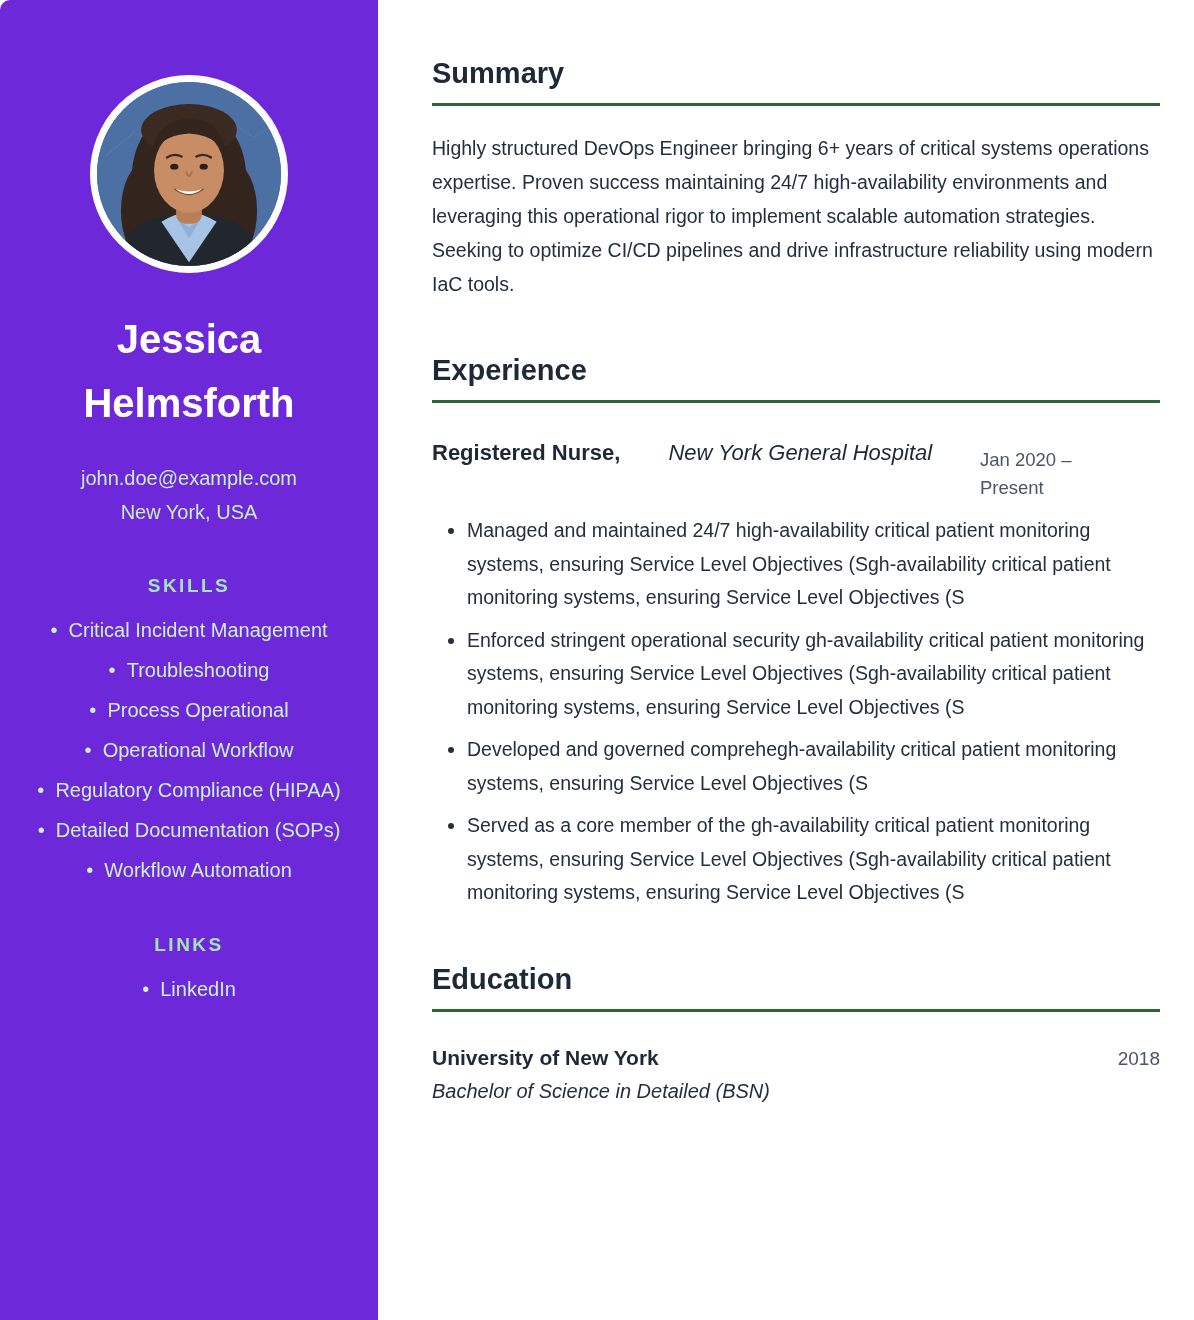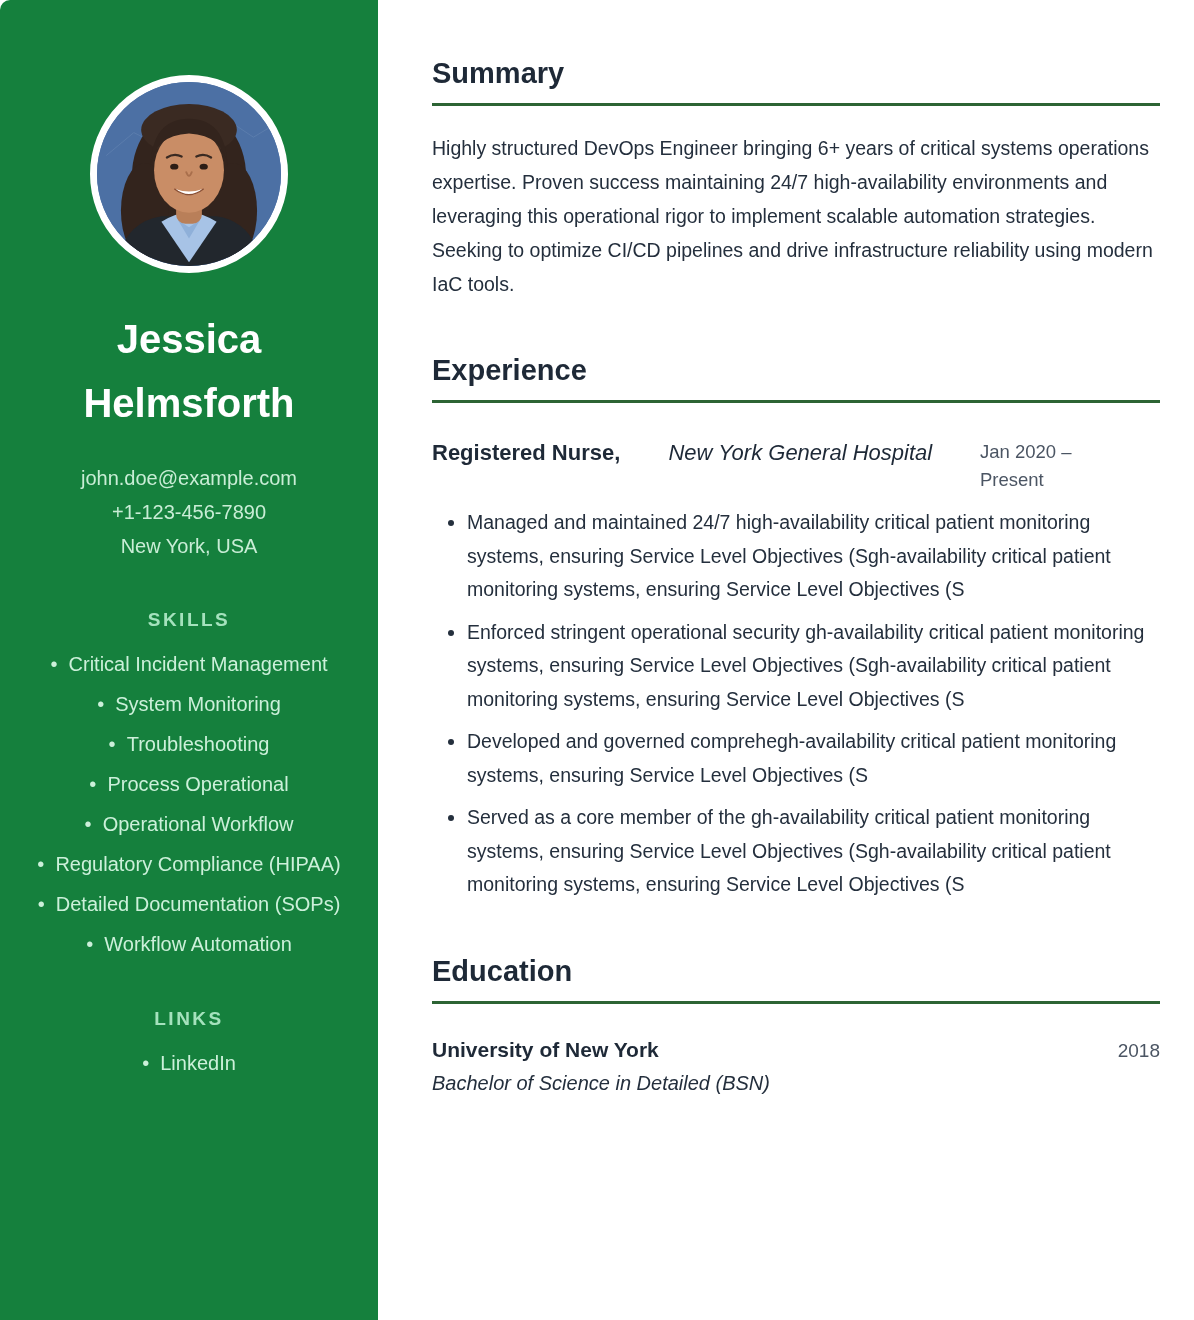--- a/index.html
+++ b/index.html
@@ -6,21 +6,21 @@
   html, body { margin: 0; padding: 0; background: #ffffff; }
   body { font-family: "Liberation Sans", sans-serif; }
   .page {
     width: 1194px; height: 1320px;
     display: flex; background: #ffffff; overflow: hidden;
   }
 
   
   .sidebar {
     width: 378px; flex-shrink: 0;
-    background: #15803d;
+    background: #6d28d9;
     text-align: center;
     padding: 75px 24px 0;
     border-radius: 10px 0 0 0;
   }
   .photo-ring {
     width: 198px; height: 198px; margin: 0 auto;
     border-radius: 50%; border: 7px solid #ffffff;
     overflow: hidden; background: #4c70a4;
   }
   .photo-ring svg { display: block; width: 100%; height: 100%; }
@@ -66,21 +66,21 @@
 
   .job-header { display: flex; margin-top: 30px; }
   .job-title {
     flex: 1; max-width: 545px;
     font-size: 22px; font-weight: 700; line-height: 40px;
     color: #1e2937;
   }
   .job-title .company { font-weight: 400; font-style: italic; margin-left: 42px; }
   .job-dates {
     flex-shrink: 0; width: 180px; padding-right: 58px; margin-left: auto;
-    margin-top: 5px;
+    margin-top: 13px;
     color: #4b5563; font-size: 18.5px; line-height: 28px;
   }
   .job-bullets {
     margin: 12px 0 12px; padding: 0 0 0 35px;
     font-size: 19.5px; line-height: 33.5px;
   }
   .job-bullets li { margin-bottom: 9px; }
 
   .edu-row {
     display: flex; justify-content: space-between; align-items: baseline;
@@ -126,28 +126,26 @@
         <path d="M97 98 Q100 106 103 98" stroke="#a96f4c" stroke-width="2" fill="none" stroke-linecap="round"></path>
         <path d="M84 116 Q100 130 116 116 Q100 122 84 116 Z" fill="#ffffff"></path>
         <path d="M84 116 Q100 129 116 116" stroke="#8a4f33" stroke-width="1.5" fill="none"></path>
       </svg>
     </div>
 
     <h1 class="name">Jessica Helmsforth</h1>
 
     <div class="contact">
       <div>john.doe@example.com</div>
-      <div>+1-123-456-7890</div>
       <div>New York, USA</div>
     </div>
 
     <h2 class="side-heading">SKILLS</h2>
     <ul class="side-list">
       <li>Critical Incident Management</li>
-      <li>System Monitoring</li>
       <li>Troubleshooting</li>
       <li>Process Operational</li>
       <li>Operational Workflow</li>
       <li>Regulatory Compliance (HIPAA)</li>
       <li>Detailed Documentation (SOPs)</li>
       <li>Workflow Automation</li>
     </ul>
 
     <h2 class="side-heading">LINKS</h2>
     <ul class="side-list">

